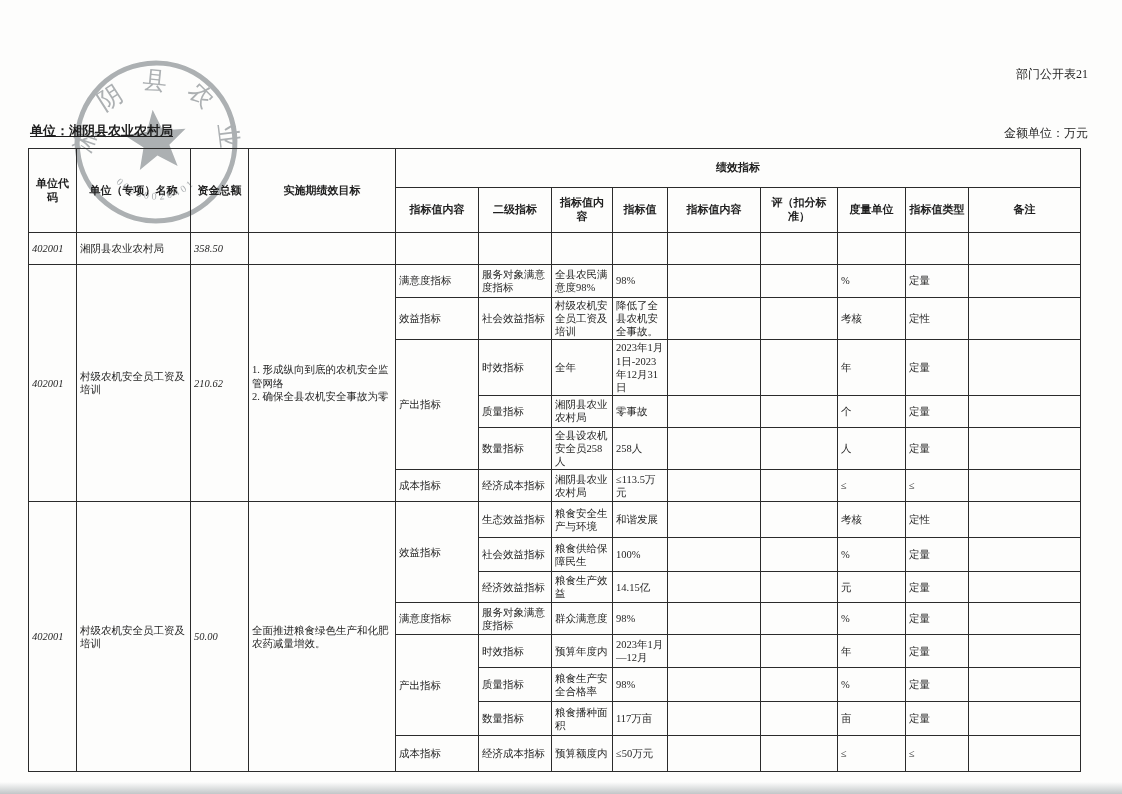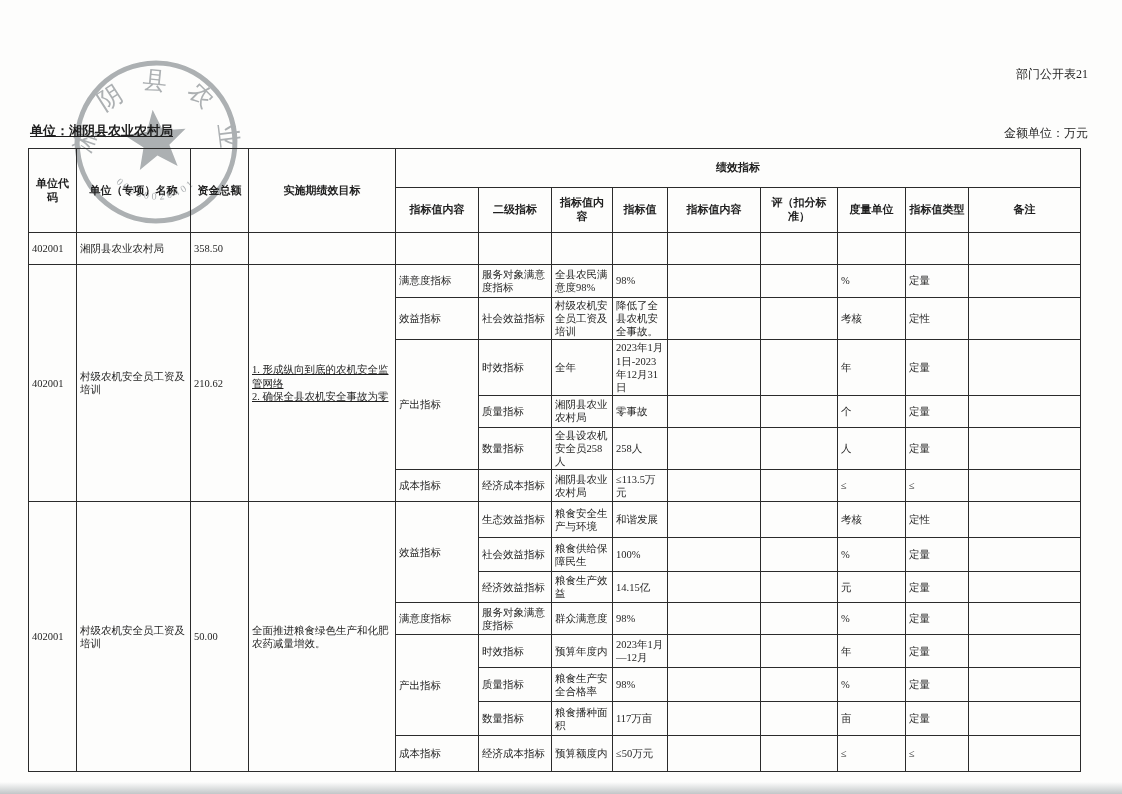--- a/index.html
+++ b/index.html
@@ -11,23 +11,23 @@
   .page-title{position:absolute;top:85px;left:0;width:100%;text-align:center;
         font-size:23px;font-weight:bold;letter-spacing:3px;}
   .unit-line{position:absolute;top:122px;left:30px;font-size:13px;font-weight:bold;text-decoration:underline;}
   .amount-unit{position:absolute;top:125px;right:34px;font-size:12px;}
   table.perf{position:absolute;top:148px;left:28px;width:1052px;border-collapse:collapse;
         table-layout:fixed;border:1.5px solid #2b2b2b;}
   .perf th,.perf td{border:1px solid #2b2b2b;font-size:10.5px;line-height:1.25;
         padding:1px 3px;vertical-align:middle;overflow:hidden;word-break:break-all;}
   .perf th{font-weight:bold;text-align:center;font-size:11px;}
   .perf td{text-align:left;}
-  .num{text-align:center;padding-right:5px!important;}
-  .ctr{text-align:left;}
-  .pre-line{white-space:pre-line;text-decoration:underline;}
+  .num{text-align:center;padding-right:5px!important;font-style:italic;}
+  .ctr{text-align:left;font-style:italic;}
+  .pre-line{white-space:pre-line;}
   .seal{position:absolute;left:70px;top:56px;width:172px;height:172px;color:#989da0;
         opacity:.8;transform:rotate(-6deg);}
   .seal text{font-family:"Liberation Serif","DejaVu Serif",serif;fill:currentColor;}
 </style>
 </head>
 <body>
 
 <div class="page">
 
   <svg class="seal" viewBox="0 0 170 170">

